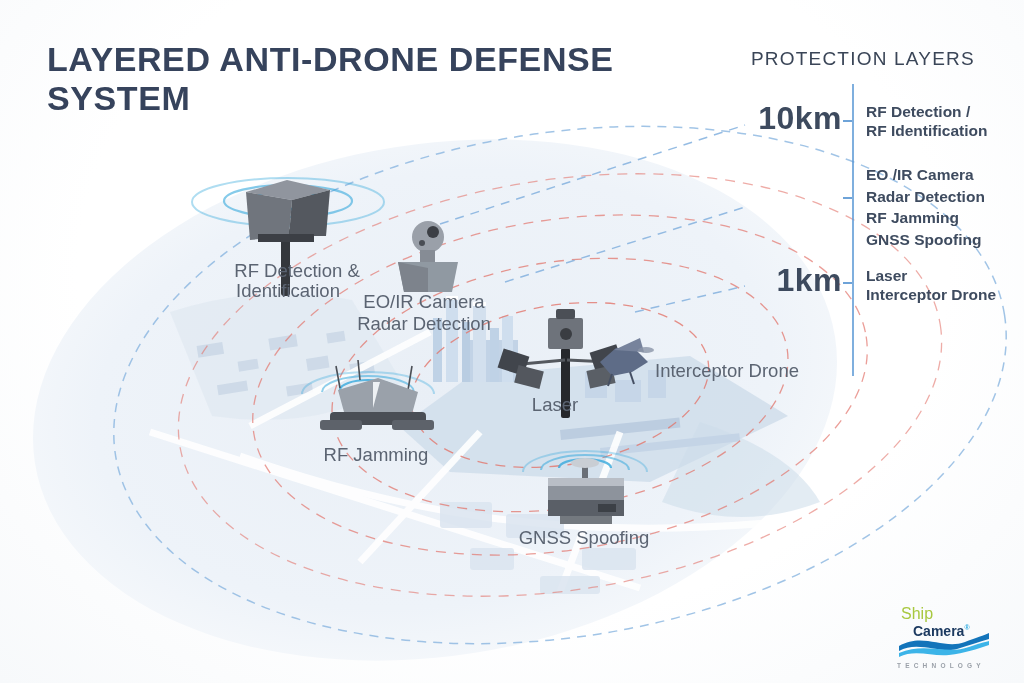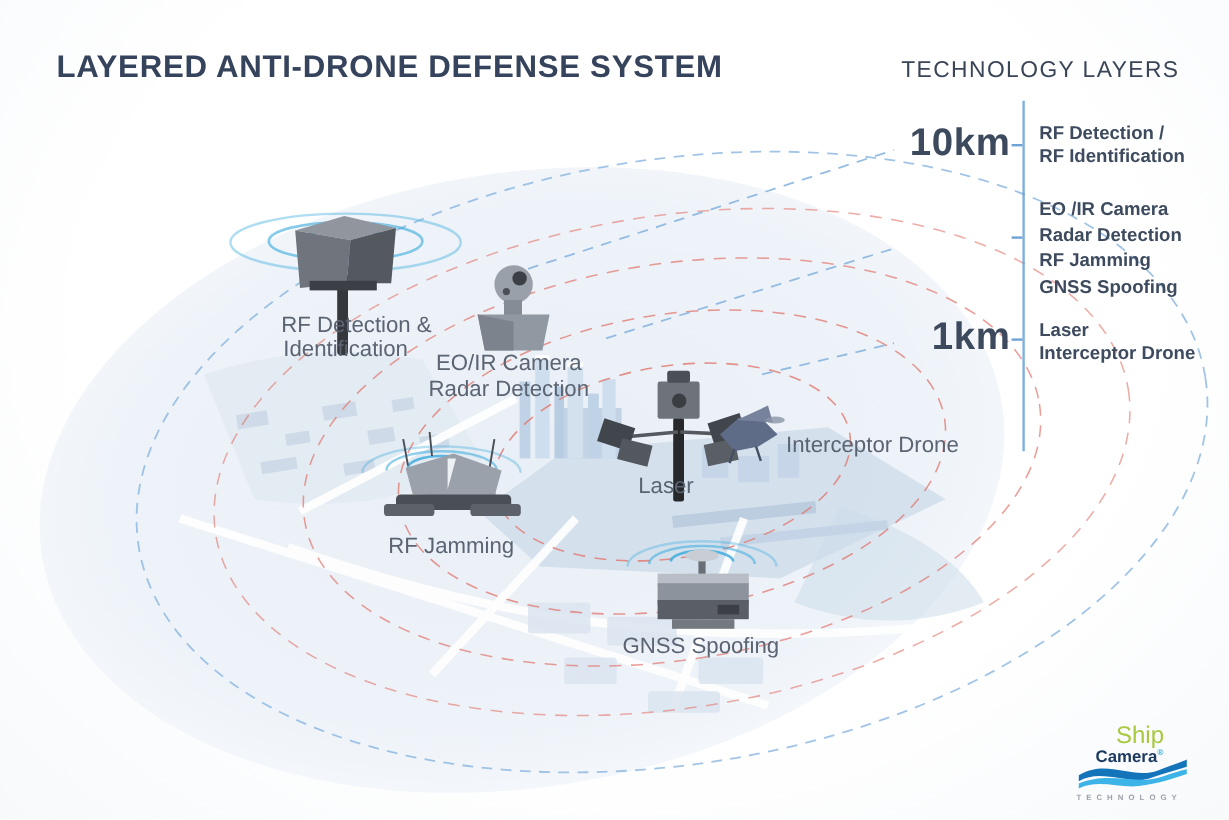--- a/index.html
+++ b/index.html
@@ -4,41 +4,41 @@
 <style>
   html,body{margin:0;padding:0;background:#fff;}
   #stage{
     position:relative;width:1024px;height:683px;overflow:hidden;
     background:radial-gradient(ellipse at 50% 40%, #ffffff 60%, #f7f9fb 100%);
     font-family:"Liberation Sans", sans-serif;
   }
   #scene{position:absolute;left:0;top:0;width:1024px;height:683px;}
   .title{
     position:absolute;left:47px;top:40px;width:700px;
-    font-size:26px;font-weight:700;letter-spacing:.6px;color:#36435c;
+    font-size:34px;font-weight:700;letter-spacing:.6px;color:#36435c;
   }
   .legend-heading{
     position:absolute;left:751px;top:48px;width:240px;
     font-size:19px;font-weight:500;letter-spacing:1.2px;color:#3a4557;
   }
   .vline{position:absolute;left:852px;top:84px;width:2px;height:292px;background:#5f9bd6;opacity:.8;}
   .tick{position:absolute;left:843px;width:9px;height:2px;background:#6ea3d8;}
   .km{
     position:absolute;left:716px;width:126px;text-align:right;
     font-size:32px;font-weight:700;letter-spacing:.5px;color:#3d4a5e;
   }
   .items{
     position:absolute;left:866px;width:160px;
     font-size:15.5px;font-weight:700;color:#3e4b5f;
   }
   .items div{white-space:nowrap;}
   .items.lh-s div{line-height:18.5px;}
   .items.lh-m div{line-height:21.5px;}
   .logo{position:absolute;left:893px;top:606px;width:106px;height:66px;}
-  .logo .ship{font-size:20px;font-weight:500;color:#a8c83f;margin-left:8px;line-height:15px;text-align:center;}
+  .logo .ship{font-size:16px;font-weight:500;color:#a8c83f;margin-left:8px;line-height:15px;}
   .logo .expert{font-size:14px;font-weight:700;color:#1c3a60;margin-left:20px;line-height:13px;}
   .logo .reg{font-size:7px;color:#2aa9e0;vertical-align:super;}
   .logo .waves{position:absolute;left:4px;top:24px;}
   .logo .tech{
     position:absolute;left:4px;top:56px;width:100px;
     font-size:6.5px;letter-spacing:4.2px;color:#9ba1a9;font-weight:600;white-space:nowrap;
   }
   svg text{font-family:"Liberation Sans", sans-serif;}
   .dev-label{fill:#5b6472;font-size:18.5px;font-weight:500;}
 </style>
@@ -200,21 +200,21 @@
       <text class="dev-label" text-anchor="middle" x="424" y="330">Radar Detection</text>
       <text class="dev-label" text-anchor="middle" x="555" y="411">Laser</text>
       <text class="dev-label" x="655" y="377">Interceptor Drone</text>
       <text class="dev-label" text-anchor="middle" x="376" y="461">RF Jamming</text>
       <text class="dev-label" text-anchor="middle" x="584" y="544">GNSS Spoofing</text>
     </g>
   </svg>
 
   <div class="title">LAYERED ANTI-DRONE DEFENSE SYSTEM</div>
 
-  <div class="legend-heading">TECHNOLOGY LAYERS</div>
+  <div class="legend-heading">PROTECTION LAYERS</div>
   <div class="vline"></div>
   <div class="tick" style="top:120px;"></div>
   <div class="tick" style="top:197px;"></div>
   <div class="tick" style="top:282px;"></div>
 
   <div class="km" style="top:100px;">10km</div>
   <div class="items lh-s" style="top:103px;">
     <div>RF Detection /</div>
     <div>RF Identification</div>
   </div>

